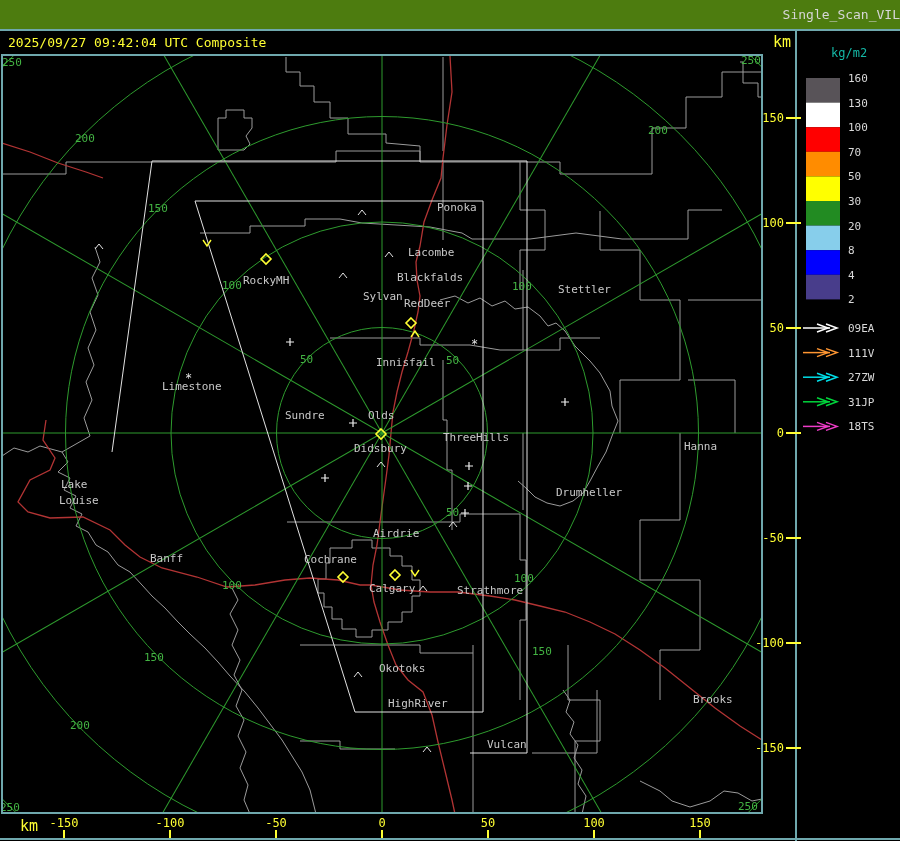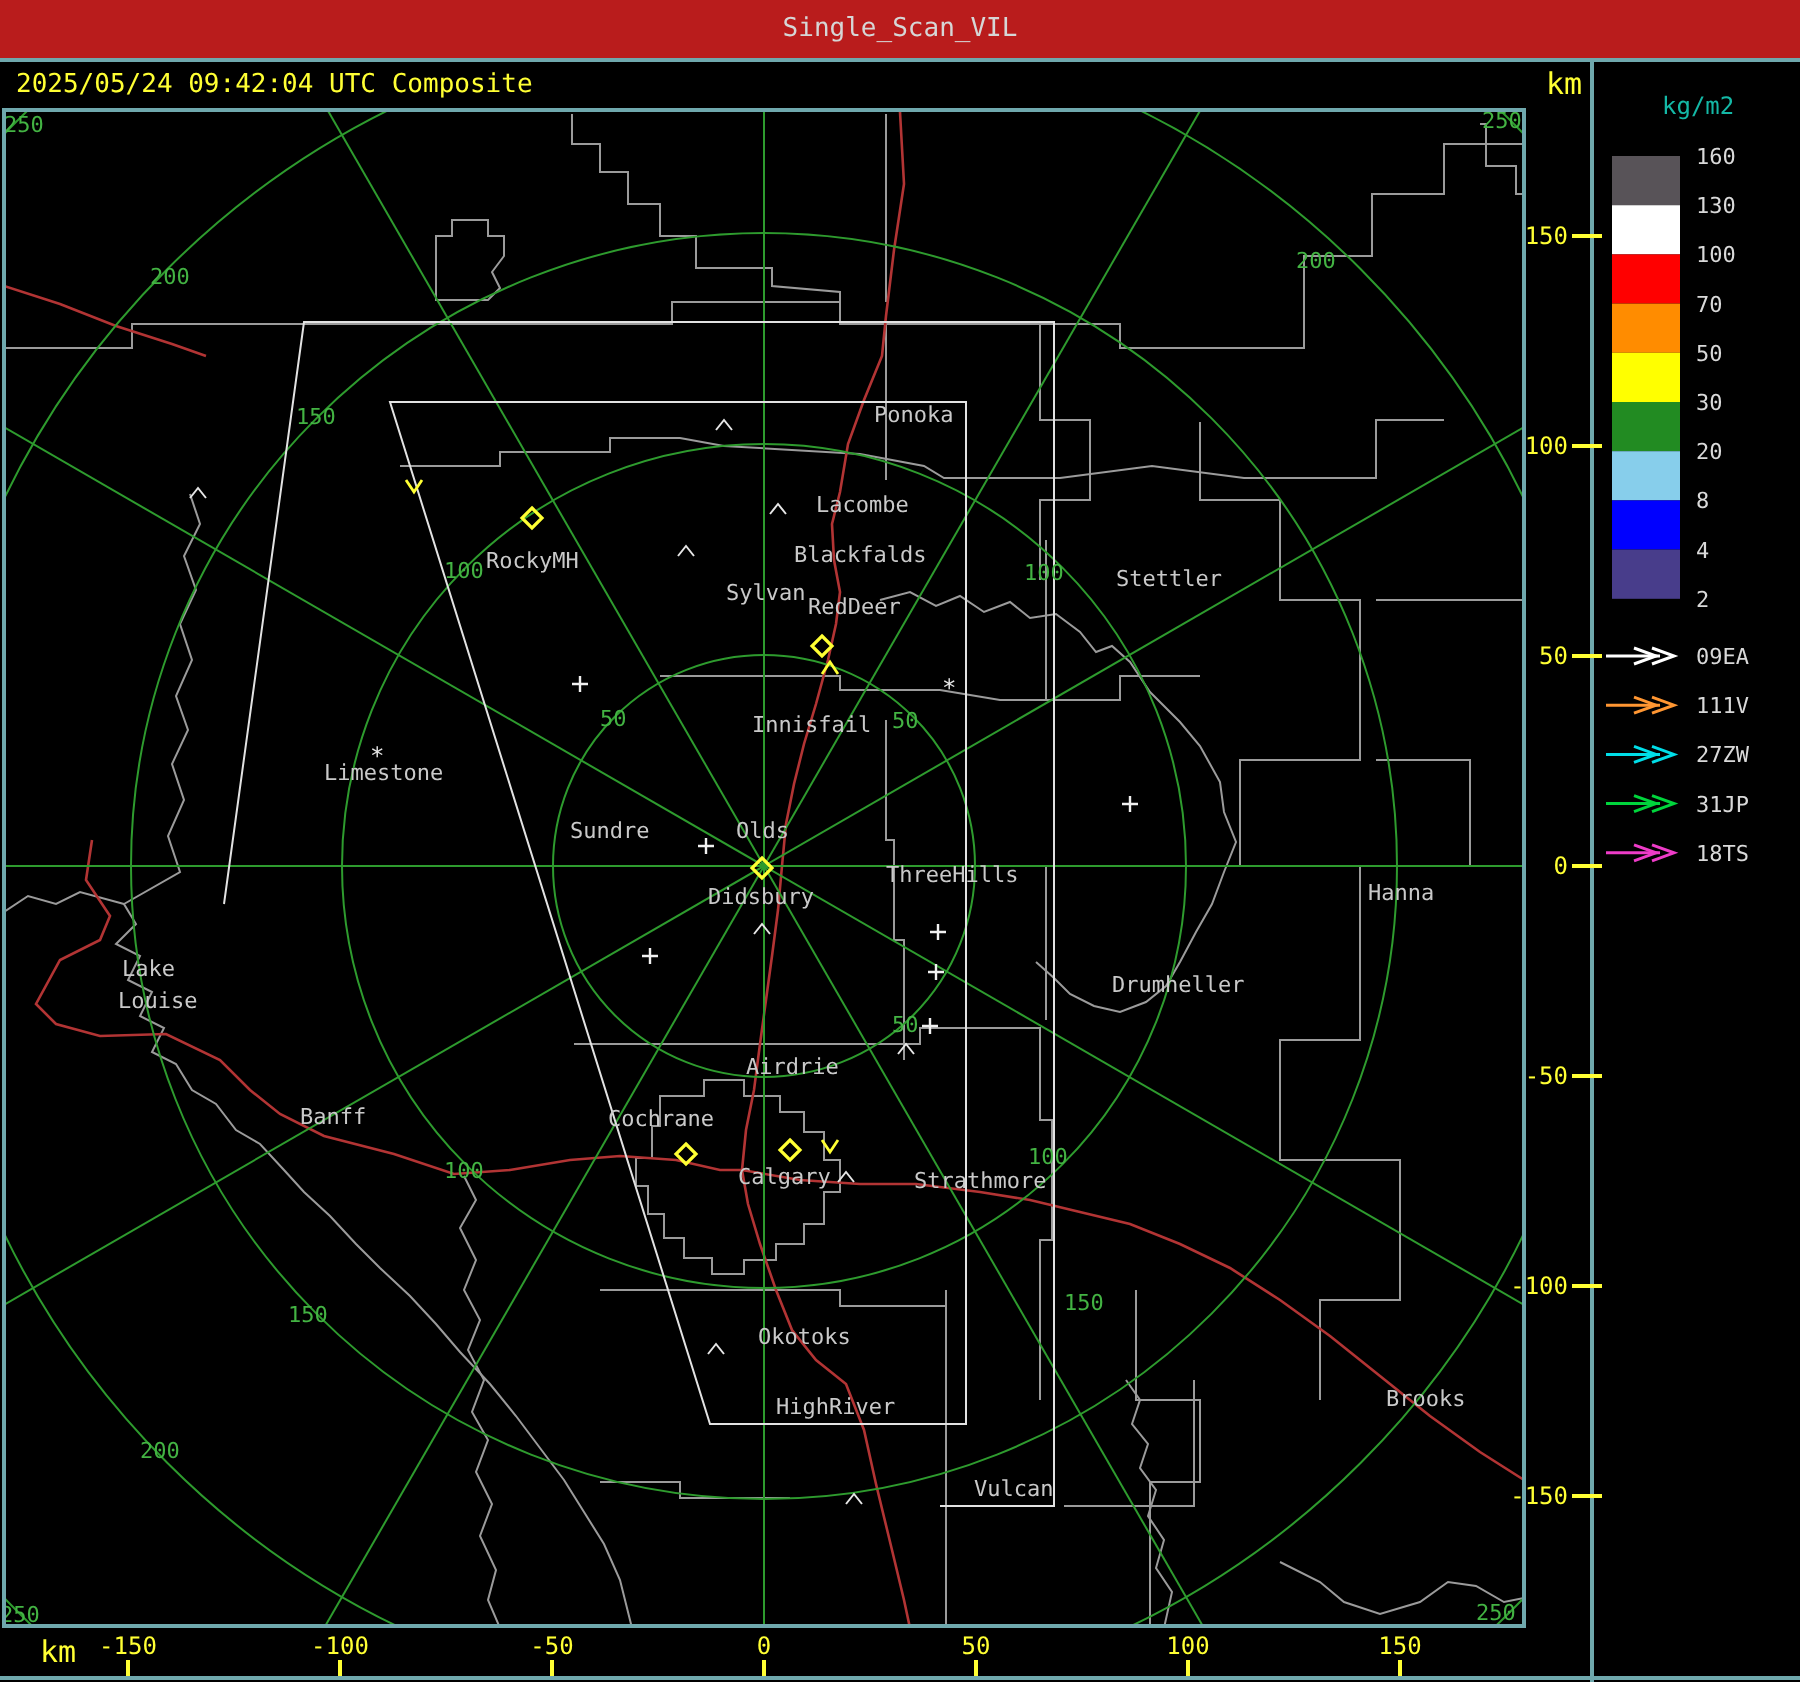--- a/index.html
+++ b/index.html
@@ -2,22 +2,22 @@
 <html><head>
 <meta charset="utf-8">
 <style>
   :root{
     --frame:#6fa8ad; --yellow:#ffff33; --citytxt:#c9c9c9; --greenln:#2e9b2e;
     --greentx:#43b343; --bound:#9b9b9b; --hwy:#b23434; --scan:#e2e2e2;
   }
   html,body{margin:0;padding:0;background:#000;}
   body{width:900px;height:841px;position:relative;overflow:hidden;
        font-family:"DejaVu Sans Mono","Liberation Mono",monospace;}
-  #titlebar{position:absolute;left:0;top:0;width:900px;height:29px;background:#b91c1c;
-    border-bottom:2px solid var(--frame);text-align:center;line-height:29px;
+  #titlebar{position:absolute;left:0;top:0;width:900px;height:29px;background:#4d7c0f;
+    border-bottom:2px solid var(--frame);text-align:right;line-height:29px;
     color:#d6d6d6;font-size:13px;}
   .abs{position:absolute;white-space:pre;}
   #stamp{left:8px;top:35px;color:var(--yellow);font-size:13px;}
   #km-right{left:773px;top:33px;color:var(--yellow);font-size:15px;}
   #km-bottom{left:20px;top:817px;color:var(--yellow);font-size:15px;}
   #kgm2{left:831px;top:46px;color:#14b8a6;font-size:12px;}
   #map-svg{position:absolute;left:0;top:0;}
 </style>
 </head>
 <body>
@@ -198,16 +198,16 @@
     <path d="M817,397.8 L828,401.8 L817,405.8 M826,397.8 L837,401.8 L826,405.8" stroke="#00d53c" fill="none" stroke-width="1.5"></path>
     <text x="848" y="405.8" fill="#d9d9d9" font-size="11px" font-family="DejaVu Sans Mono, monospace">31JP</text>
     <line x1="803" y1="426.4" x2="830" y2="426.4" stroke="#ee3cc8" stroke-width="1.5"></line>
     <path d="M817,422.4 L828,426.4 L817,430.4 M826,422.4 L837,426.4 L826,430.4" stroke="#ee3cc8" fill="none" stroke-width="1.5"></path>
     <text x="848" y="430.4" fill="#d9d9d9" font-size="11px" font-family="DejaVu Sans Mono, monospace">18TS</text>
   </svg>
 
 <div id="titlebar">
   <span>Single_Scan_VIL</span>
 </div>
-<div id="stamp" class="abs">2025/05/24 09:42:04 UTC Composite</div>
+<div id="stamp" class="abs">2025/09/27 09:42:04 UTC Composite</div>
 <div id="km-right" class="abs">km</div>
 <div id="km-bottom" class="abs">km</div>
 <div id="kgm2" class="abs">kg/m2</div>
 
 </body></html>

